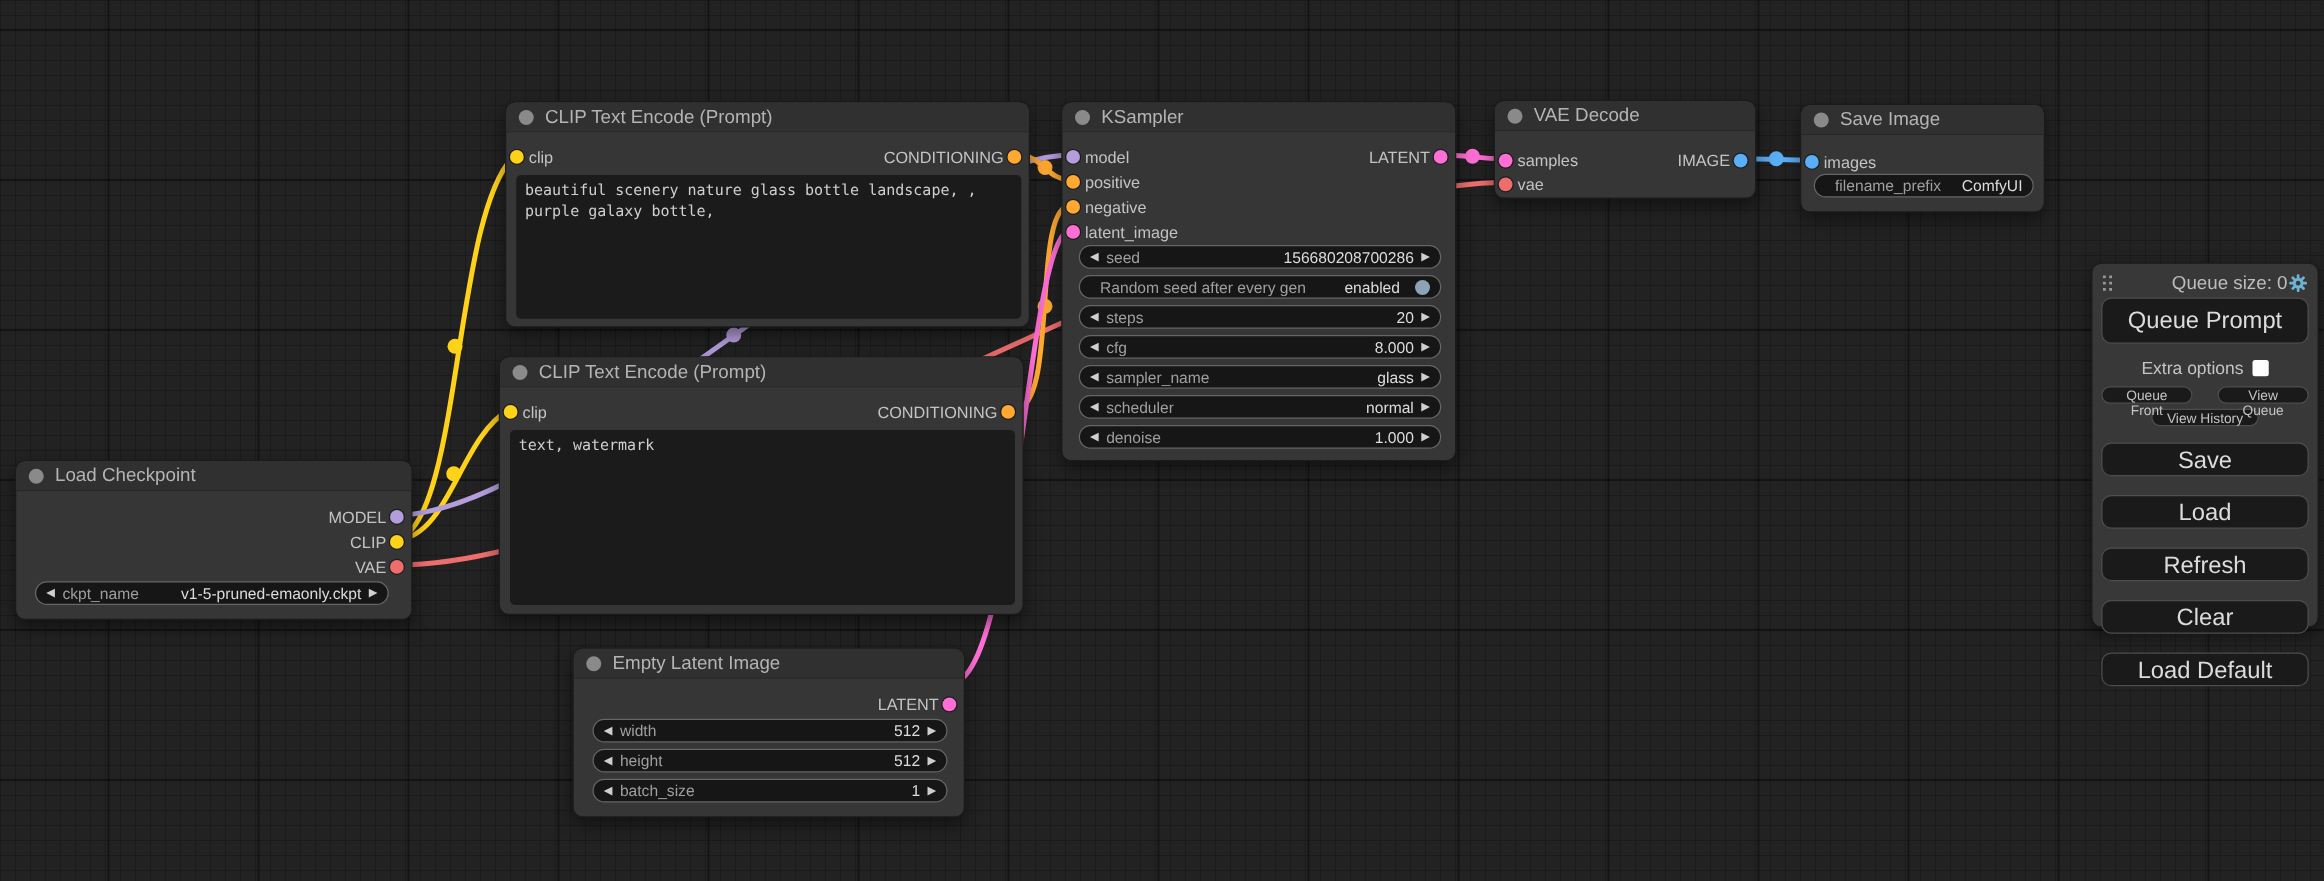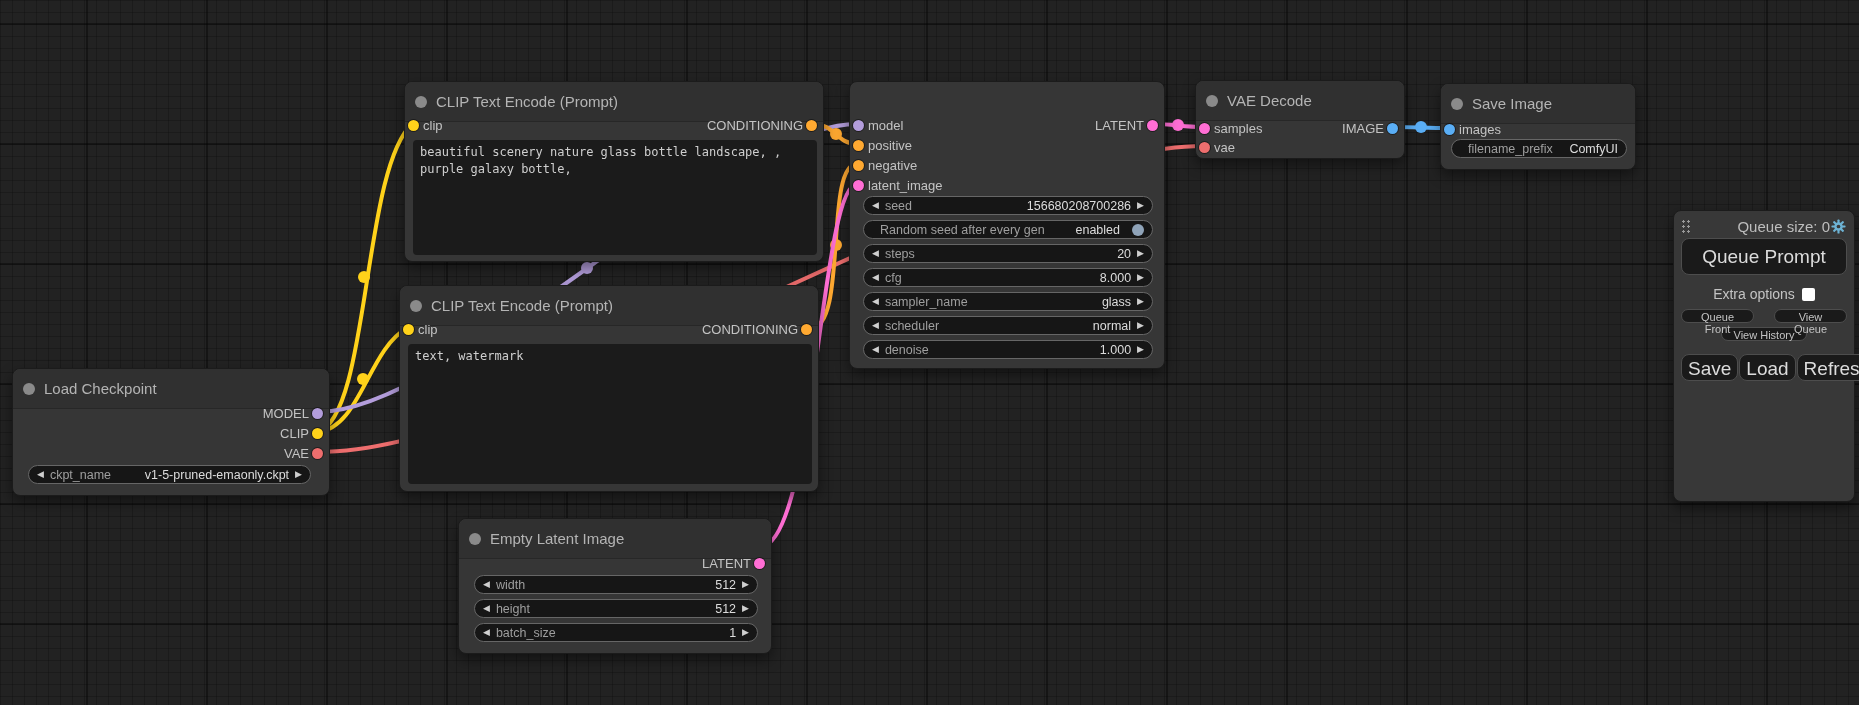--- a/index.html
+++ b/index.html
@@ -17,21 +17,21 @@
     font-family:"Liberation Sans", sans-serif;
   }
   svg.links{position:absolute;left:0;top:0;z-index:1;pointer-events:none;}
   svg.links path{fill:none;stroke-width:4;stroke-linecap:round;}
 
   .node{
     position:absolute;z-index:2;background:#363636;border:1px solid #1b1b1b;
     border-radius:8px;box-shadow:0 6px 14px rgba(0,0,0,.45);
   }
   .node-title{
-    position:absolute;left:0;top:0;right:0;height:40px;background:#303030;
+    position:absolute;left:0;top:0;right:0;height:24px;background:#303030;
     border-radius:8px 8px 0 0;border-bottom:1px solid #272727;
     display:flex;align-items:center;padding:0 10px;gap:9px;
     color:#b4b4b4;font-size:15px;white-space:nowrap;overflow:hidden;
   }
   .title-dot{width:12px;height:12px;border-radius:50%;background:#8a8a8a;flex:0 0 auto;}
   .port{position:absolute;height:16px;display:flex;align-items:center;color:#c3c3c3;font-size:13px;white-space:nowrap;}
   .port.in{left:0;}
   .port.out{right:0;justify-content:flex-end;}
   .pdot{position:absolute;width:11px;height:11px;border-radius:50%;box-shadow:0 0 0 1px rgba(0,0,0,.45);top:2.5px;}
   .port.in .pdot{left:2.5px;}
@@ -73,21 +73,21 @@
     display:block;width:100%;background:#1a1a1a;border:1px solid #4d4d4d;border-radius:8px;
     color:#dcdcdc;text-align:center;cursor:pointer;
   }
   .qbtn-big{height:27px;font-size:19px;line-height:25px;}
   .qbtn-prompt{height:37px;font-size:19px;line-height:25px;margin-bottom:11px;}
   .extra-row{display:flex;align-items:center;justify-content:center;gap:7px;height:16px;margin-bottom:7px;font-size:14px;color:#c4c4c4;}
   .checkbox{width:13px;height:13px;background:#ffffff;border-radius:2px;}
   .qsmall-row{display:flex;gap:20px;margin-bottom:4px;}
   .qbtn-small{flex:1;height:14px;font-size:11px;line-height:12px;border-radius:9px;color:#c4c4c4;}
   .qbtn-history{width:86px;margin:0 auto 13px auto;height:14px;font-size:11px;line-height:12px;border-radius:9px;color:#c4c4c4;}
-  .stack{display:flex;flex-direction:row;gap:1px;}
+  .stack{display:flex;flex-direction:column;gap:15px;}
 </style>
 </head>
 <body>
 
 <div class="canvas">
 
   <svg class="links" width="1859" height="705">
 
     <path d="M318,432 C370,415 362,170 412,124" style="stroke:var(--c-clip)"></path>
     <circle cx="364" cy="277" r="6" style="fill:var(--c-clip)"></circle>
@@ -167,20 +167,24 @@
         <span class="plabel">clip</span>
       </div>
     <div class="port out" style="top:35px;">
         <span class="plabel">CONDITIONING</span>
         <span class="pdot c-cond"></span>
       </div>
     <div class="textbox" style="left:8px;top:58px;width:404px;height:140px;">text, watermark</div>
   </div>
 
   <div class="node" style="left:849px;top:81px;width:316px;height:288px;">
+    <div class="node-title">
+      <span class="title-dot"></span>
+      <span>KSampler</span>
+    </div>
     <div class="port in" style="top:35px;">
         <span class="pdot c-model"></span>
         <span class="plabel">model</span>
       </div>
     <div class="port in" style="top:55px;">
         <span class="pdot c-cond"></span>
         <span class="plabel">positive</span>
       </div>
     <div class="port in" style="top:75px;">
         <span class="pdot c-cond"></span>

